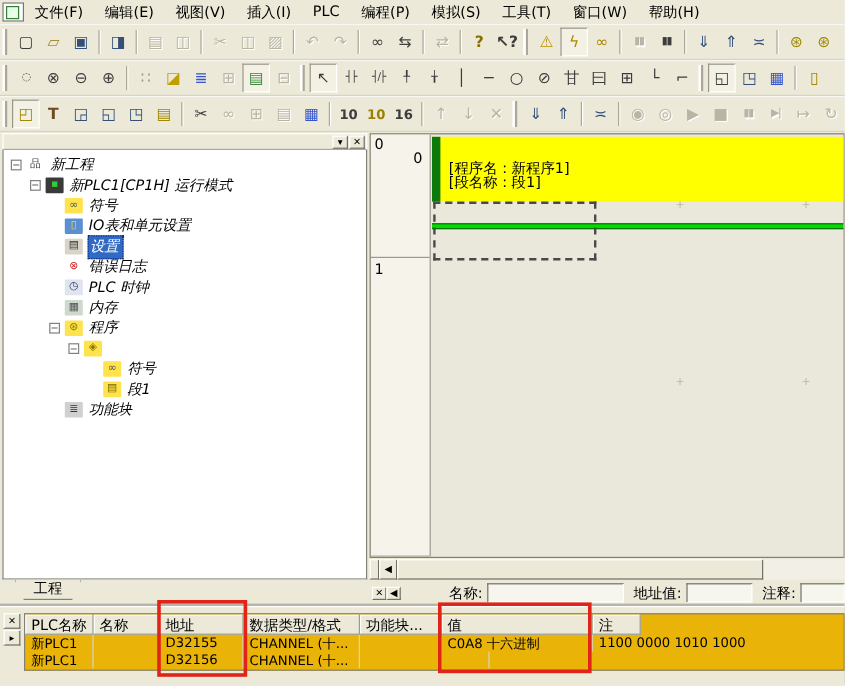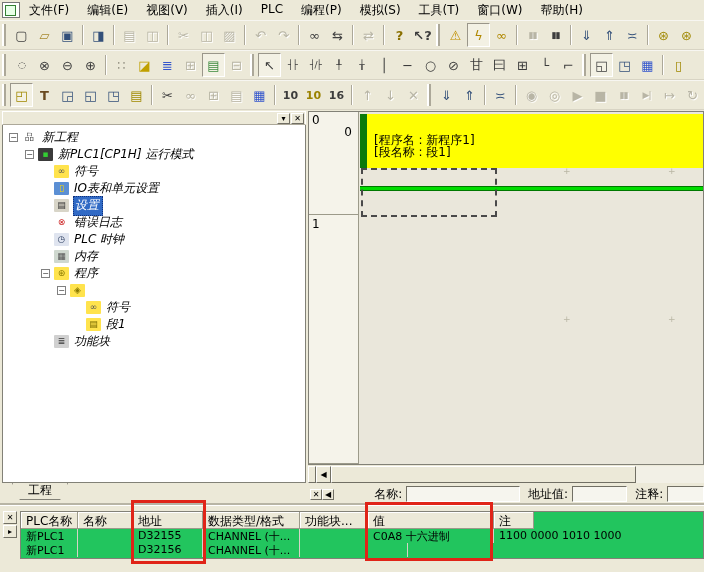--- a/index.html
+++ b/index.html
@@ -60,21 +60,21 @@
   .sb-btn { width:15px; height:17px; background:#ece9d8; border:1px solid; border-color:#fff #716f64 #716f64 #fff; font-size:8px; text-align:center; line-height:15px; }
   .sb-thumb { width:305px; height:17px; background:#ece9d8; border:1px solid; border-color:#fff #716f64 #716f64 #fff; }
   .namebar { position:absolute; left:0; top:374px; width:396px; height:18px; display:flex; align-items:center; background:#ece9d8; }
   .nb-label { margin-left:8px; white-space:nowrap; }
   .nb-field { height:16px; background:#f6f5ee; border:1px solid; border-color:#716f64 #fff #fff #716f64; }
 
   
   .watchwin { position:absolute; top:505px; left:0; width:704px; height:67px; background:#ece9d8; border-top:1px solid #fff; box-shadow:0 -2px 0 #b8b5a5; }
   .ww-buttons { position:absolute; left:3px; top:5px; width:14px; }
   .ww-btn { width:14px; height:13px; background:#ece9d8; border:1px solid; border-color:#fff #716f64 #716f64 #fff; font-size:8px; line-height:11px; text-align:center; margin-bottom:1px; }
-  .wtable { position:absolute; left:20px; top:5px; width:684px; height:48px; background:#22c55e; border:1px solid #828177; overflow:hidden; }
+  .wtable { position:absolute; left:20px; top:5px; width:684px; height:48px; background:#eab308; border:1px solid #828177; overflow:hidden; }
   .whead { display:flex; height:17px; }
   .wh { background:#ece9d8; border-right:1px solid #9c9a8a; border-bottom:1px solid #9c9a8a; box-shadow:inset 1px 1px 0 #fff; padding:1px 0 0 5px; white-space:nowrap; overflow:hidden; flex:none; }
   .wrow { display:flex; height:14px; }
   .wc { border-right:1px solid #d6d3c6; padding:0 0 0 5px; white-space:nowrap; overflow:hidden; flex:none; font-size:11px; }
 
   
   .redbox { position:absolute; border:3px solid #e02418; z-index:50; }
   #redbox-addr { left:131px; top:500px; width:75px; height:64px; }
   #redbox-val  { left:365px; top:502px; width:128px; height:59px; }
 </style>

